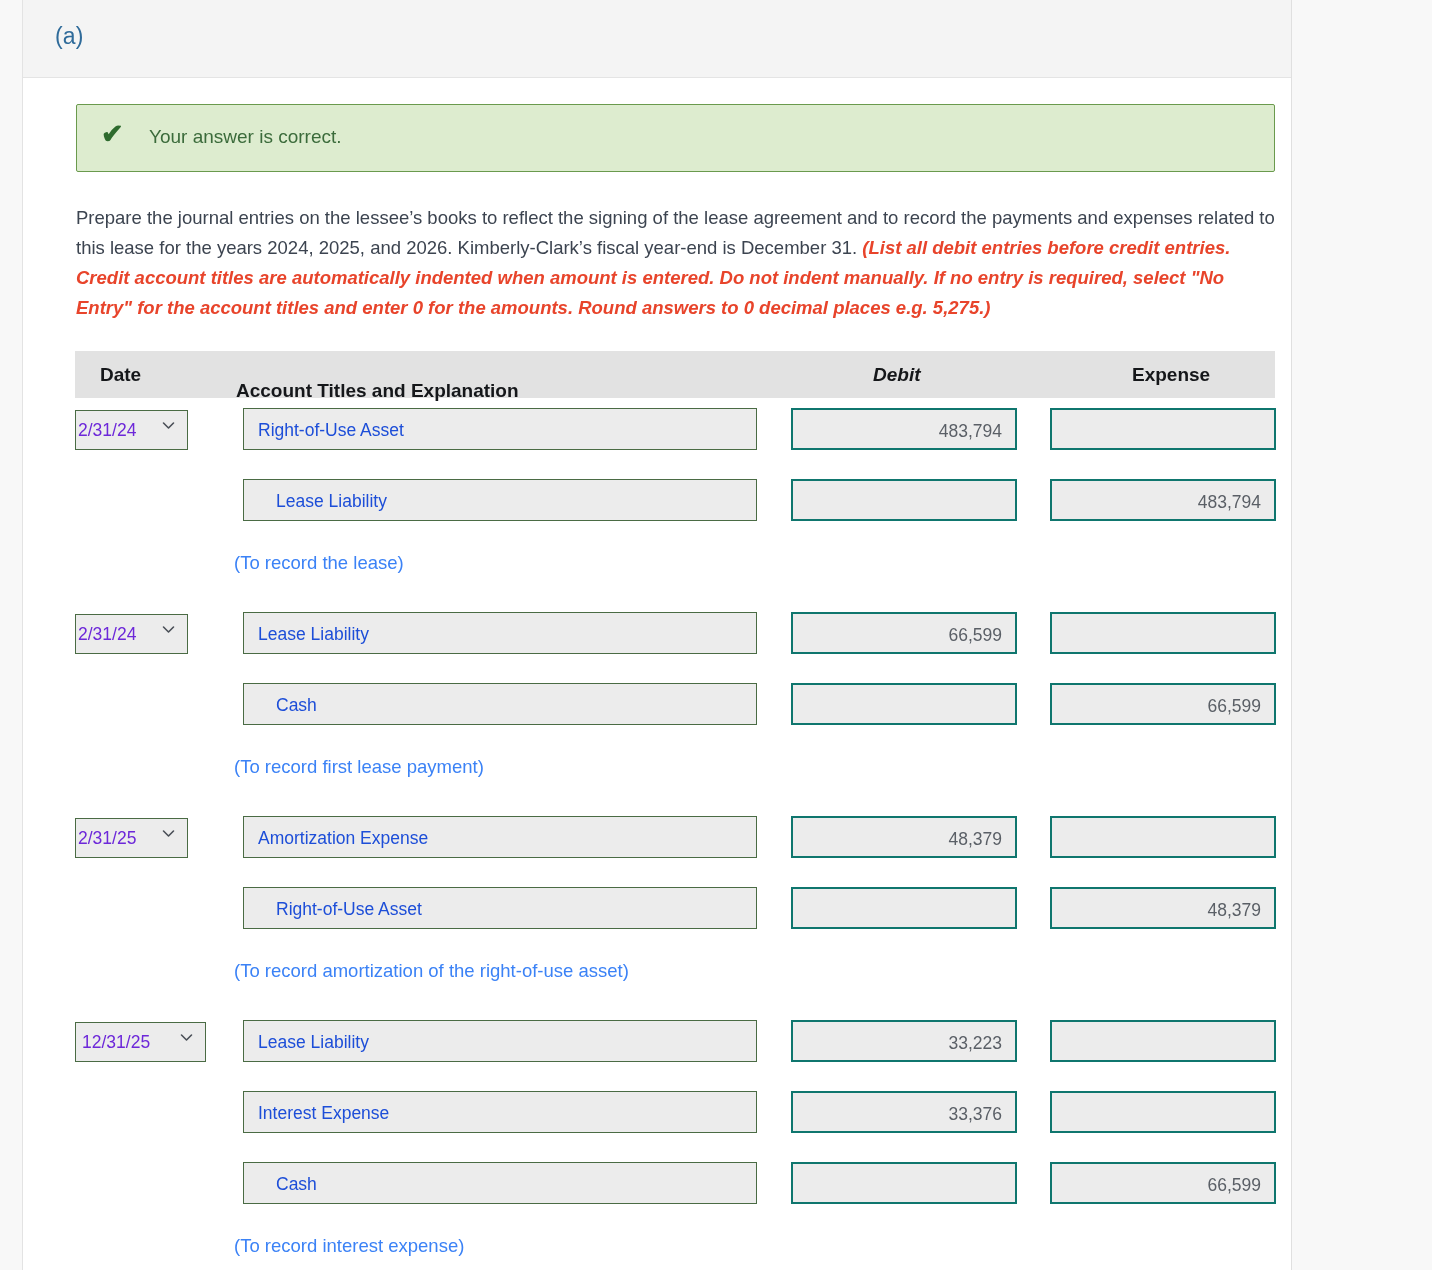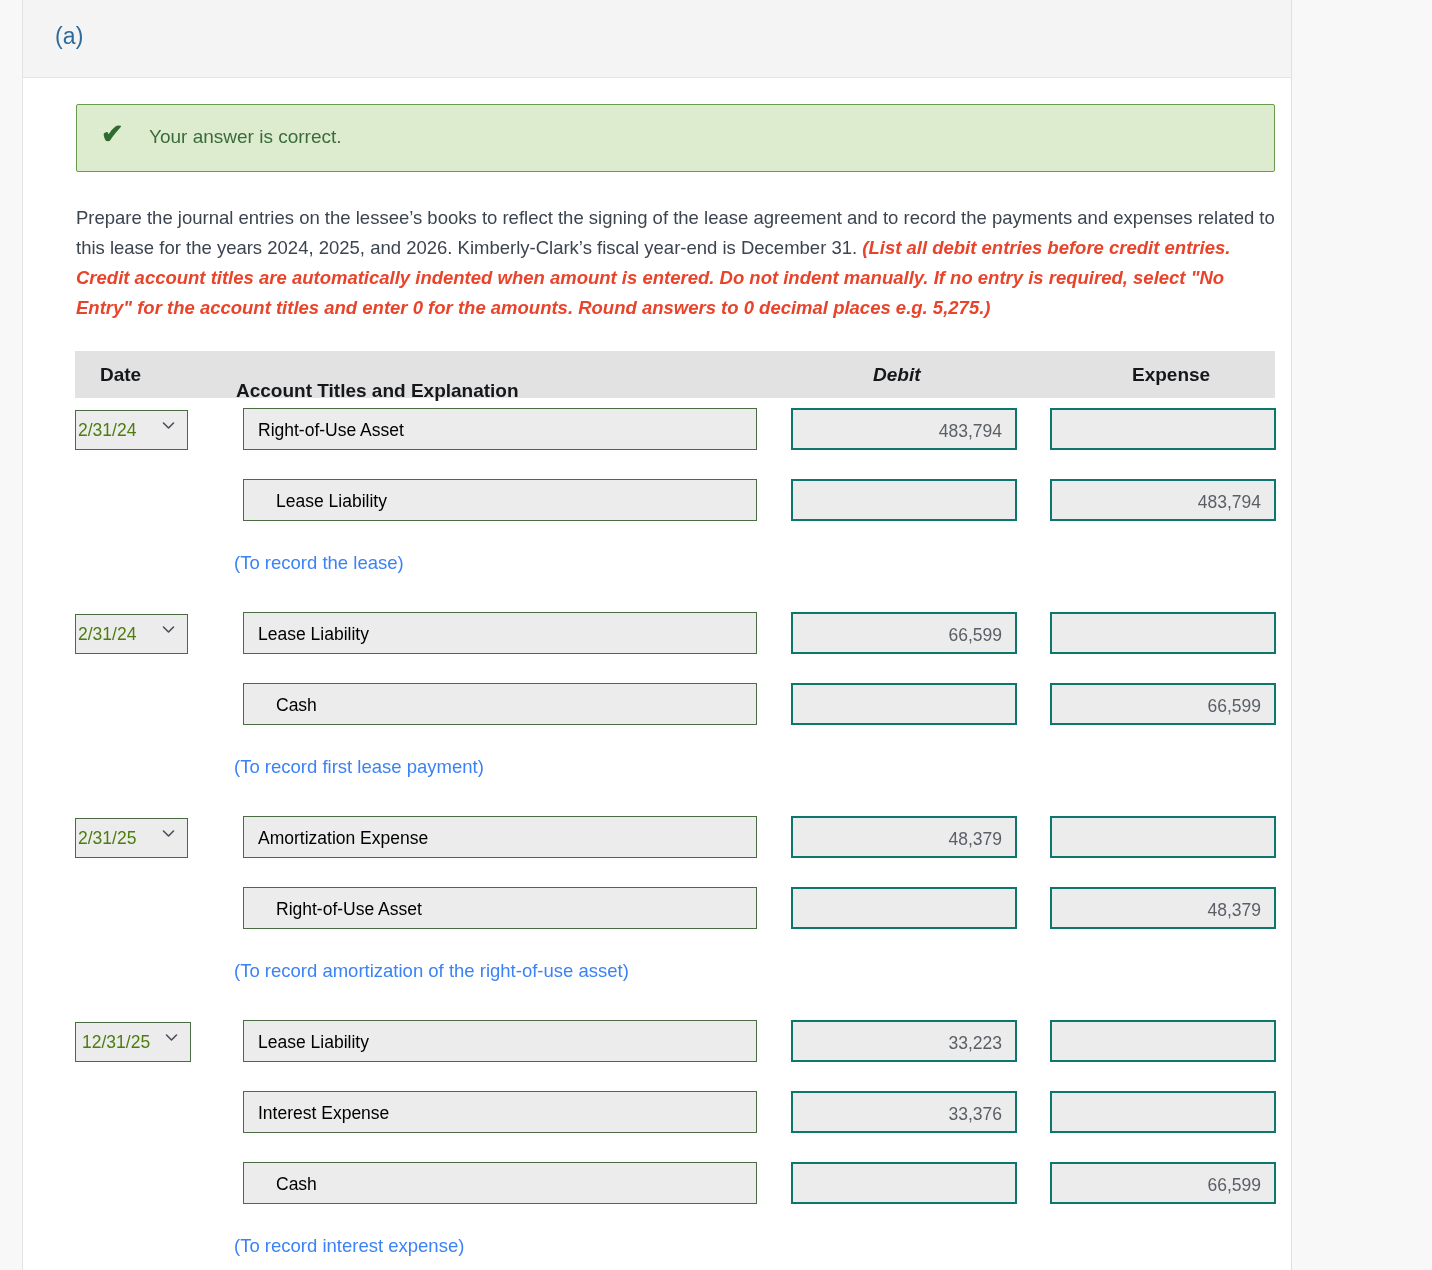--- a/index.html
+++ b/index.html
@@ -137,26 +137,26 @@
   .date-select {
     position: absolute;
     left: 0px;
     top: 12px;
     width: 113px;
     height: 40px;
     background: #ececec;
     border: 1px solid #4a6b44;
     box-sizing: border-box;
     font-size: 17.5px;
-    color: #4d7c0f;
+    color: #6d28d9;
     padding-left: 0px;
     overflow: hidden;
     white-space: nowrap;
   }
-  .date-select.wide { width: 116px; }
+  .date-select.wide { width: 131px; }
   .date-select .dval {
     position: absolute;
     left: 2px;
     top: 9px;
   }
   .date-select.wide .dval { left: 6px; }
   .date-select .caret {
     position: absolute;
     right: 12px;
     top: 8px;
@@ -174,21 +174,21 @@
     height: 42px;
     background: #ececec;
     border: 1px solid #4a6b44;
     box-sizing: border-box;
   }
   .acct-input .txt {
     position: absolute;
     left: 14px;
     top: 11px;
     font-size: 17.5px;
-    color: #000000;
+    color: #1d4ed8;
     white-space: nowrap;
   }
   .acct-input.indent .txt { left: 32px; }
 
   
   .amt-input {
     position: absolute;
     top: 10px;
     height: 42px;
     background: #ececec;

